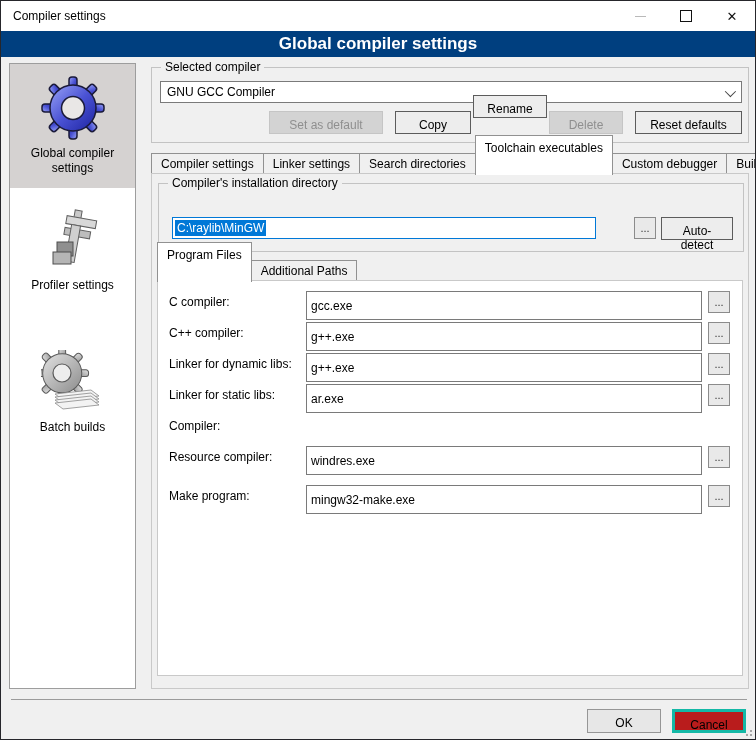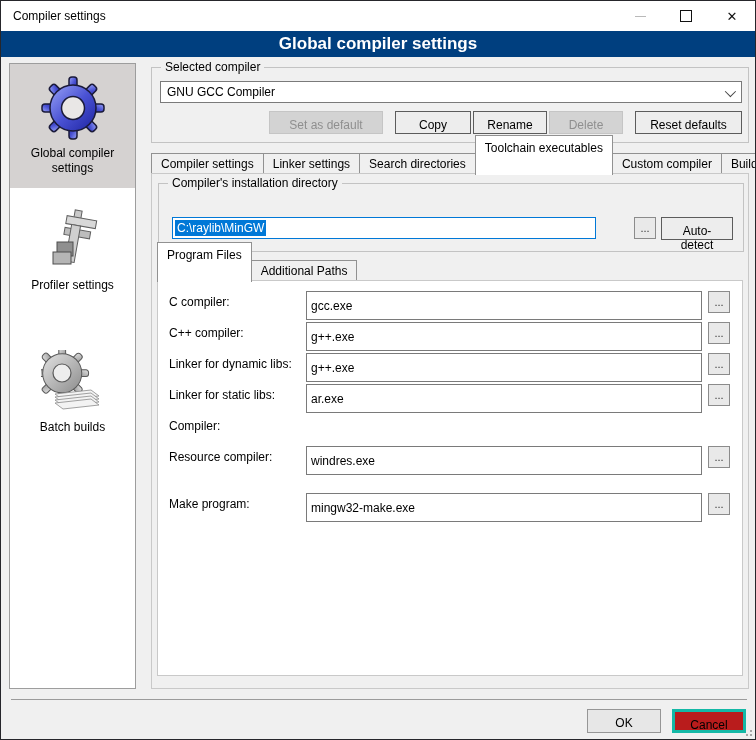--- a/index.html
+++ b/index.html
@@ -155,31 +155,31 @@
   </div>
 
   <div class="group" style="left:150px;top:66px;width:598px;height:76px;">
     <span class="legend">Selected compiler</span>
     <div class="combo" style="left:8px;top:13px;width:582px;">
       <span>GNU GCC Compiler</span>
       <span class="chev"></span>
     </div>
     <button class="btn disabled" style="position:absolute;left:117px;top:43px;width:114px;height:23px;">Set as default</button>
     <button class="btn" style="position:absolute;left:243px;top:43px;width:76px;height:23px;">Copy</button>
-    <button class="btn" style="position:absolute;left:321px;top:43px;width:74px;height:23px;">Rename</button>
+    <button class="btn" style="position:absolute;left:321px;top:27px;width:74px;height:23px;">Rename</button>
     <button class="btn disabled" style="position:absolute;left:397px;top:43px;width:74px;height:23px;">Delete</button>
     <button class="btn" style="position:absolute;left:483px;top:43px;width:107px;height:23px;">Reset defaults</button>
   </div>
 
   <div class="tabs">
     <div class="tab">Compiler settings</div>
     <div class="tab">Linker settings</div>
     <div class="tab">Search directories</div>
     <div class="tab active">Toolchain executables</div>
-    <div class="tab">Custom compiler</div>
+    <div class="tab">Custom debugger</div>
     <div class="tab clipped">Build options</div>
 
   </div>
 
   <div class="panel">
 
     <div class="group" style="left:6px;top:9px;width:586px;height:69px;">
       <span class="legend" style="background:#f0f0f0;">Compiler's installation directory</span>
       <div class="pathbox">
         <span class="sel">C:\raylib\MinGW</span>
@@ -215,21 +215,21 @@
         <button class="browse">...</button>
       </div>
       <div class="frow" style="top:134px;">
         <span class="flabel">Compiler:</span>
       </div>
       <div class="frow" style="top:165px;">
         <span class="flabel">Resource compiler:</span>
         <input class="tinput" value="windres.exe" style="">
         <button class="browse">...</button>
       </div>
-      <div class="frow" style="top:212px;">
+      <div class="frow" style="top:204px;">
         <span class="flabel">Make program:</span>
         <input class="tinput" value="mingw32-make.exe" style="">
         <button class="browse">...</button>
       </div>
     </div>
   </div>
 
   <div class="divider"></div>
   <button class="btn okbtn">OK</button>
   <button class="btn cancelbtn">Cancel</button>

